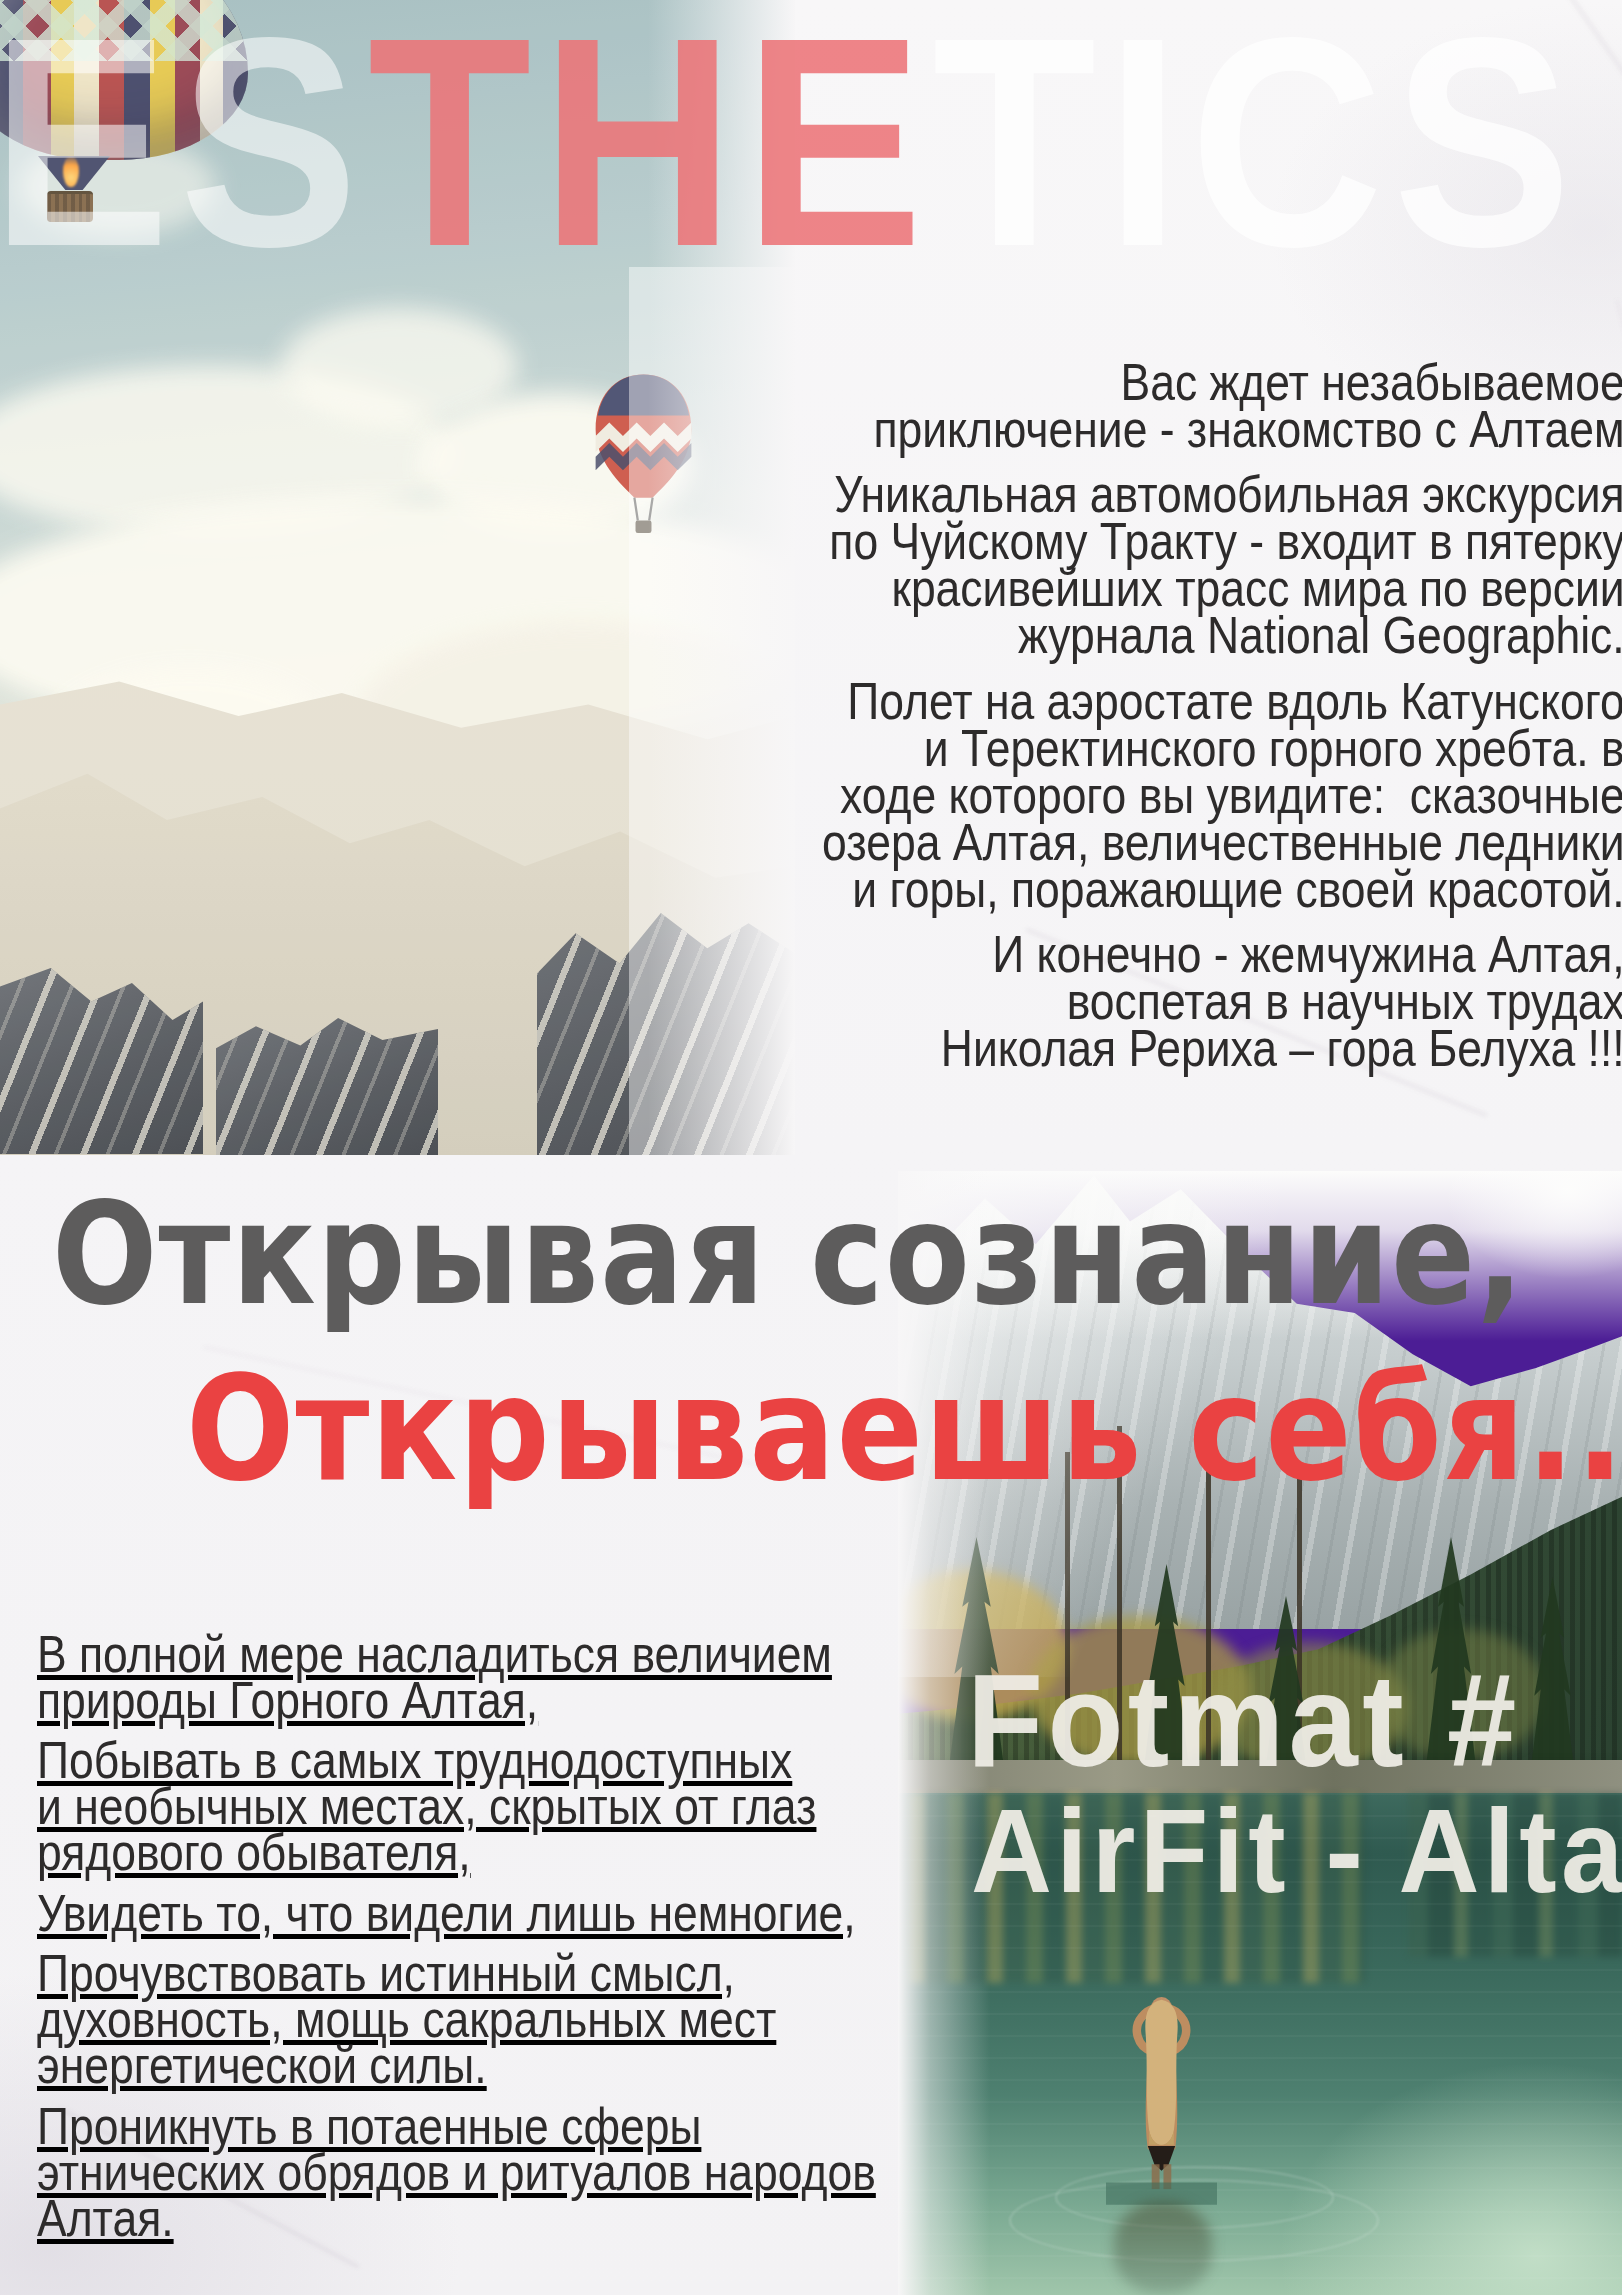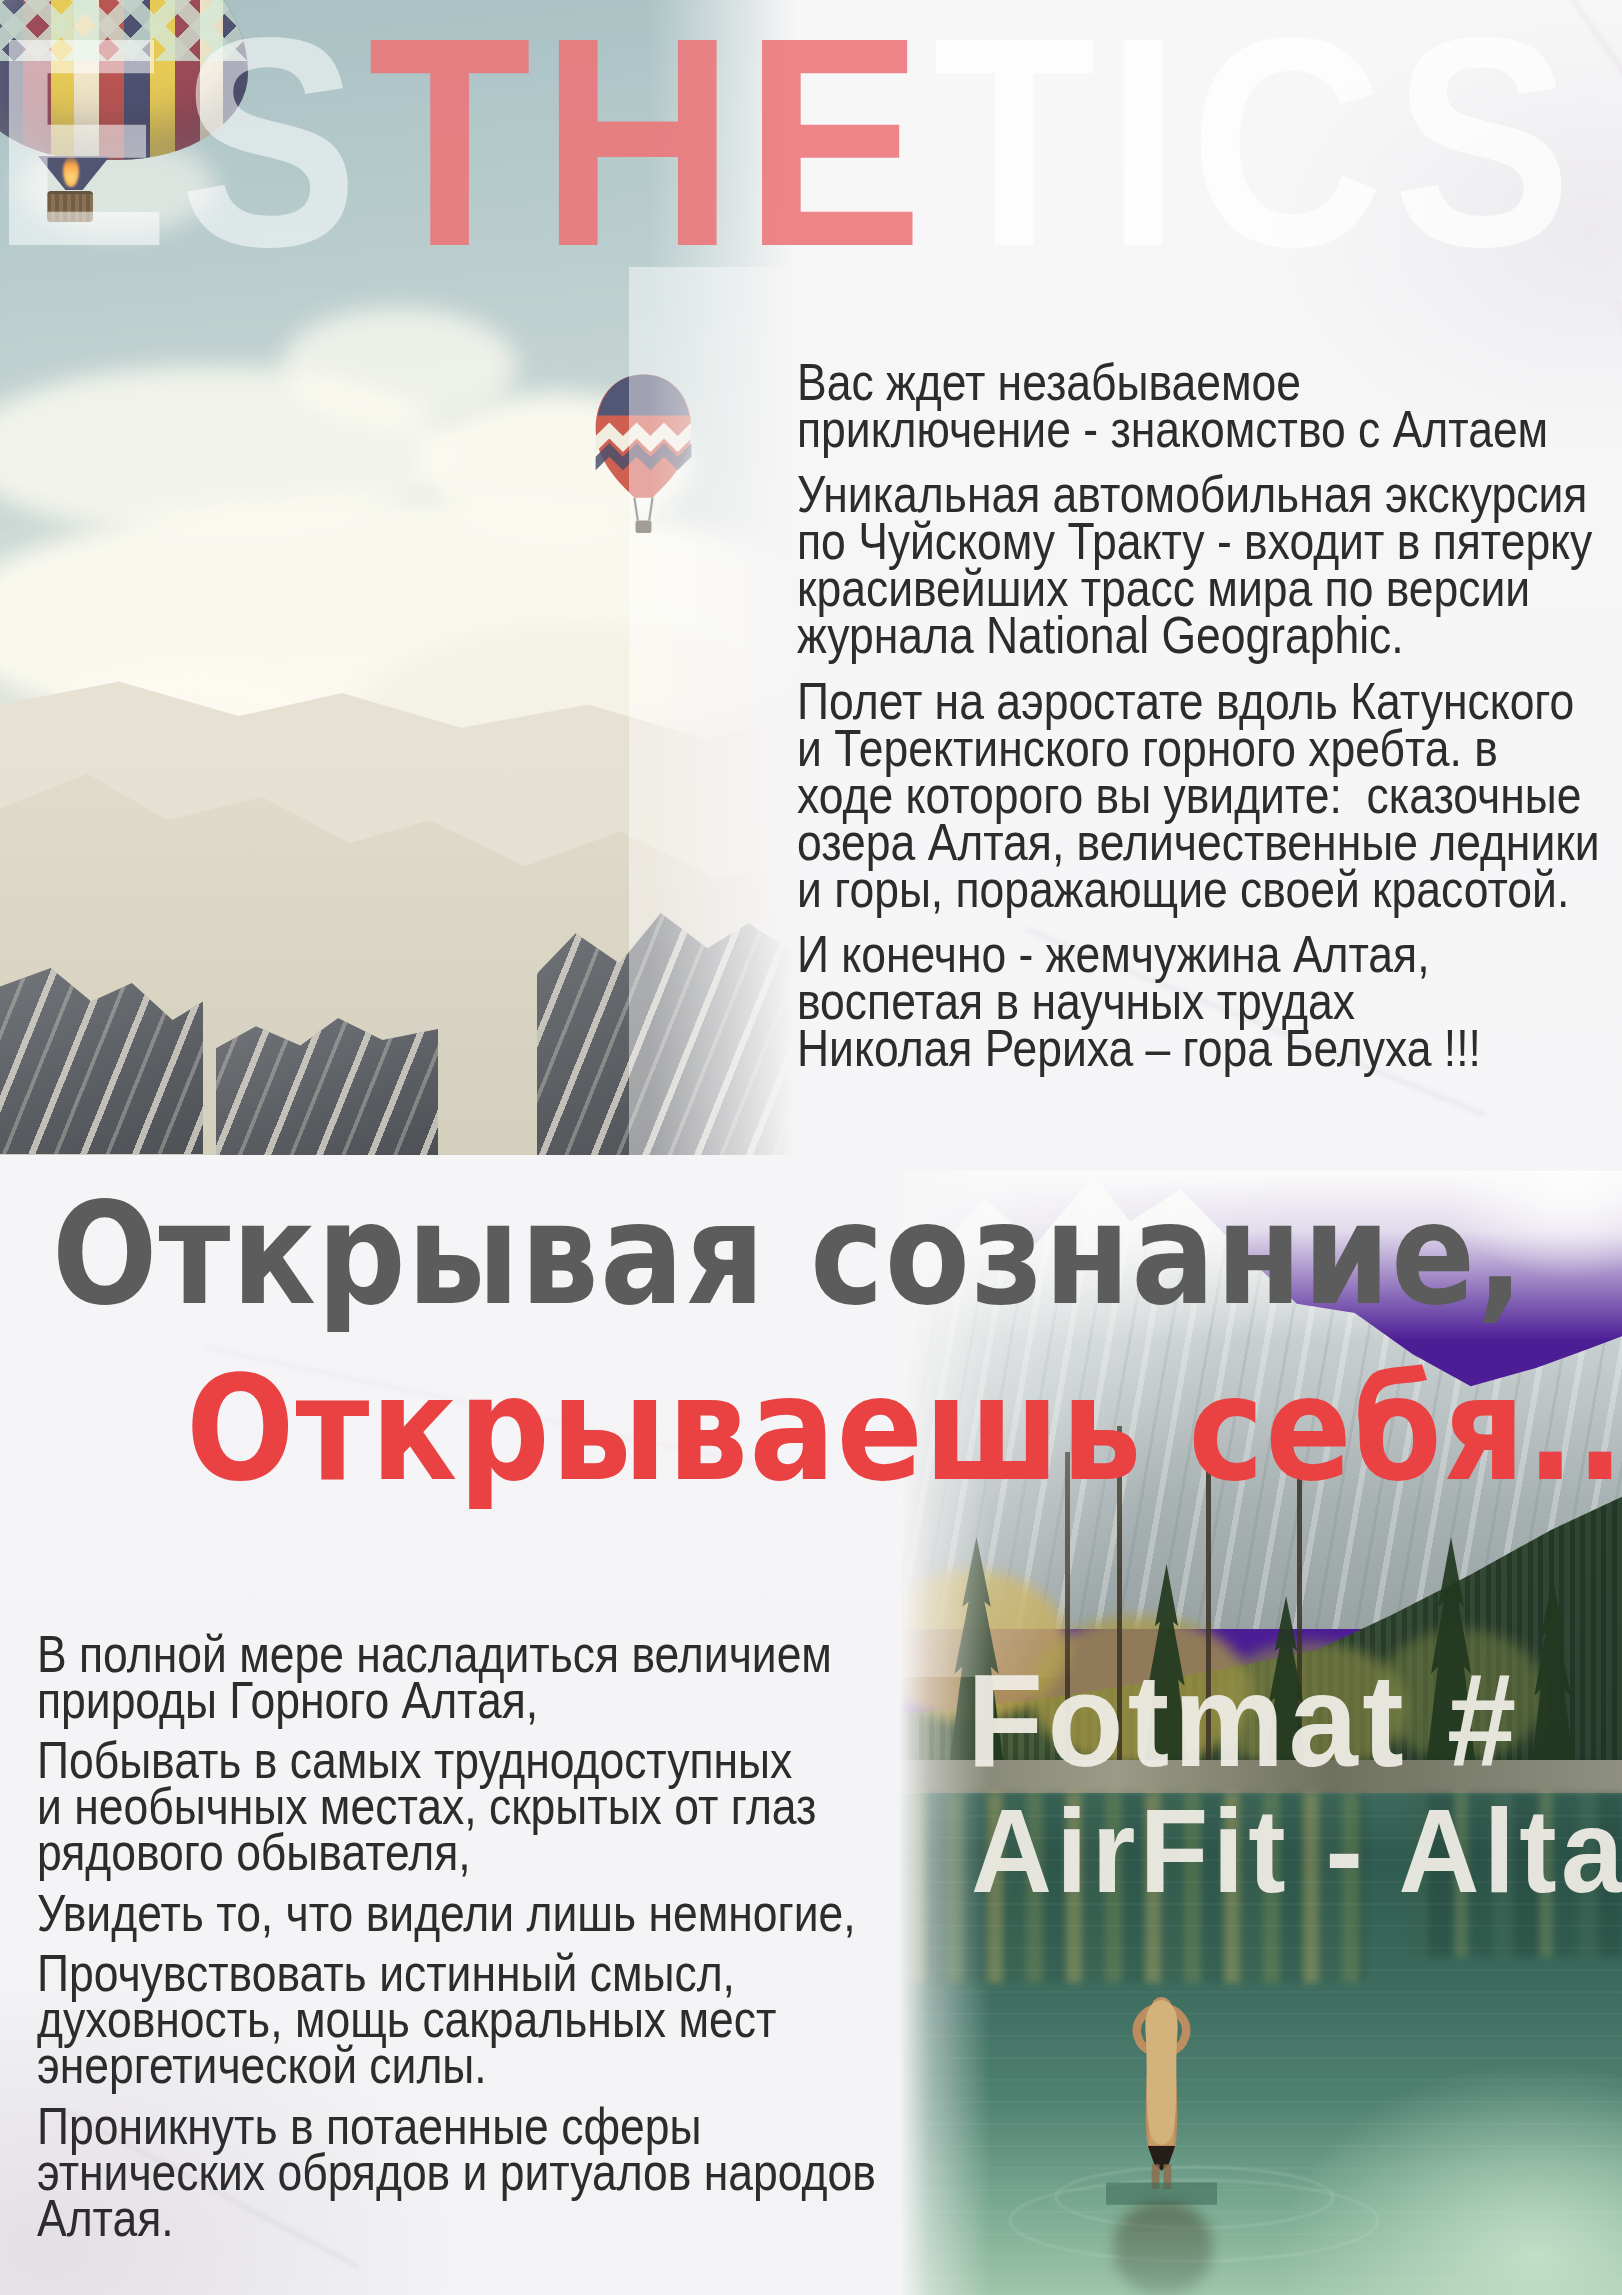--- a/index.html
+++ b/index.html
@@ -62,23 +62,23 @@
   .title{position:absolute;left:-9.2px;top:-7.2px;z-index:5;white-space:nowrap;
     font-weight:700;font-size:298px;line-height:1;letter-spacing:10.5px;
     transform:scaleX(.9);transform-origin:0 0;}
   .t-es{color:rgba(255,255,255,.55);}
   .t-the{color:rgba(236,116,120,.88);}
   .t-tics{color:rgba(255,255,255,.72);}
 
   
   .cond{transform:scaleX(.855);transform-origin:0 0;}
   .para{white-space:pre-wrap;font-size:52px;line-height:47px;color:#2d2b2b;margin:0 0 18.3px 0;}
-  .intro-block{position:absolute;left:797px;top:359px;width:826px;z-index:3;}
+  .intro-block{position:absolute;left:797px;top:359px;width:826px;z-index:3;text-align:right;}
   .intro-block .cond{width:968px;}
-  .benefits-block{position:absolute;left:37px;top:1631px;width:870px;z-index:3;}
+  .benefits-block{position:absolute;left:37px;top:1631px;width:870px;z-index:3;text-decoration:underline;}
   .benefits-block .cond{width:1021px;}
   .benefits-block .para{line-height:46px;margin:0 0 14.4px 0;}
 
   
   .slogan{position:absolute;z-index:4;font-family:"DejaVu Sans",sans-serif;font-weight:700;
     line-height:1;white-space:nowrap;transform:scaleX(.88);transform-origin:0 0;letter-spacing:1.3px;}
   .slogan.gray{left:52px;top:1184px;font-size:141px;color:#5d5c5c;}
   .slogan.red{left:186px;top:1356px;font-size:145px;color:#ea4242;}
 
   

